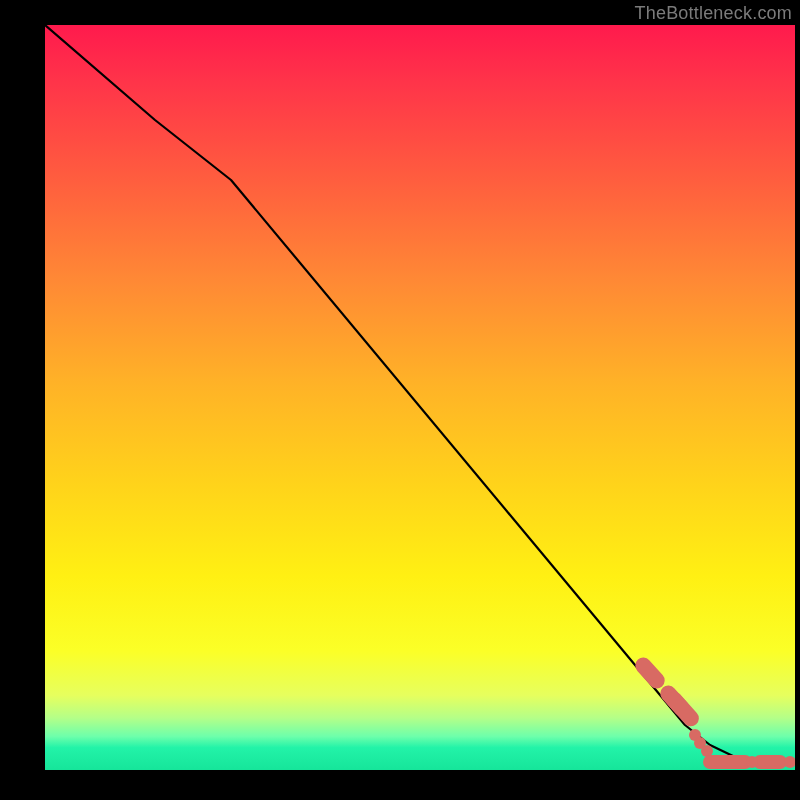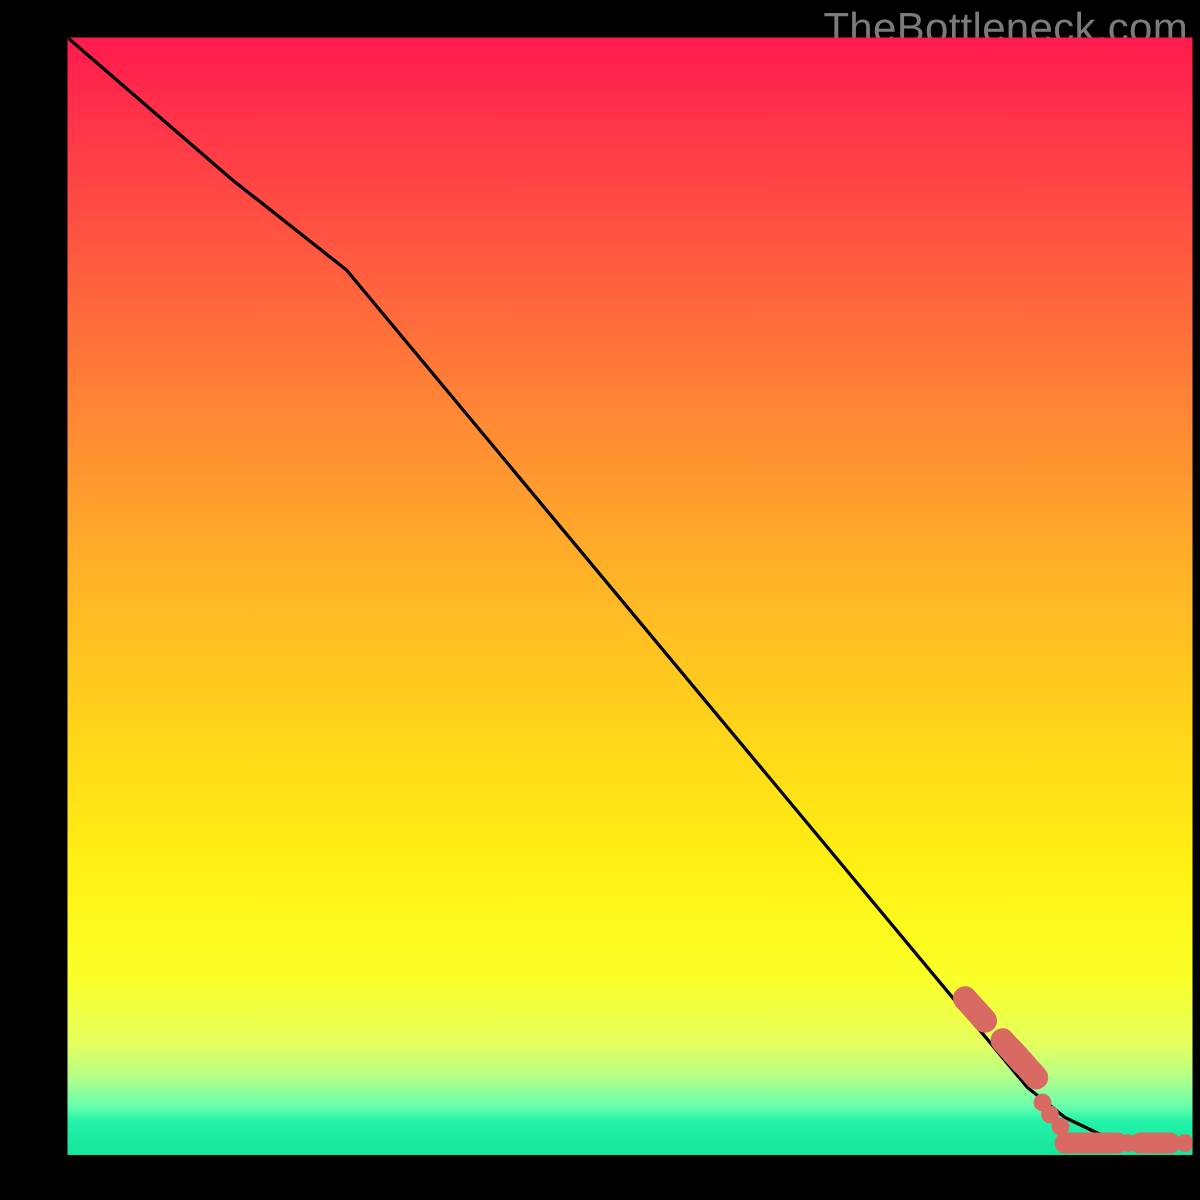--- a/index.html
+++ b/index.html
@@ -14,21 +14,21 @@
   .stage {
     position: relative;
     width: 800px;
     height: 800px;
   }
   .attribution {
     position: absolute;
     top: 3px;
     right: 8px;
     color: #7b7b7b;
-    font-size: 28px;
+    font-size: 18px;
     font-weight: 400;
     letter-spacing: 0.2px;
     user-select: none;
   }
   .plot-area {
     position: absolute;
     left: 45px;
     top: 25px;
     width: 750px;
     height: 745px;

